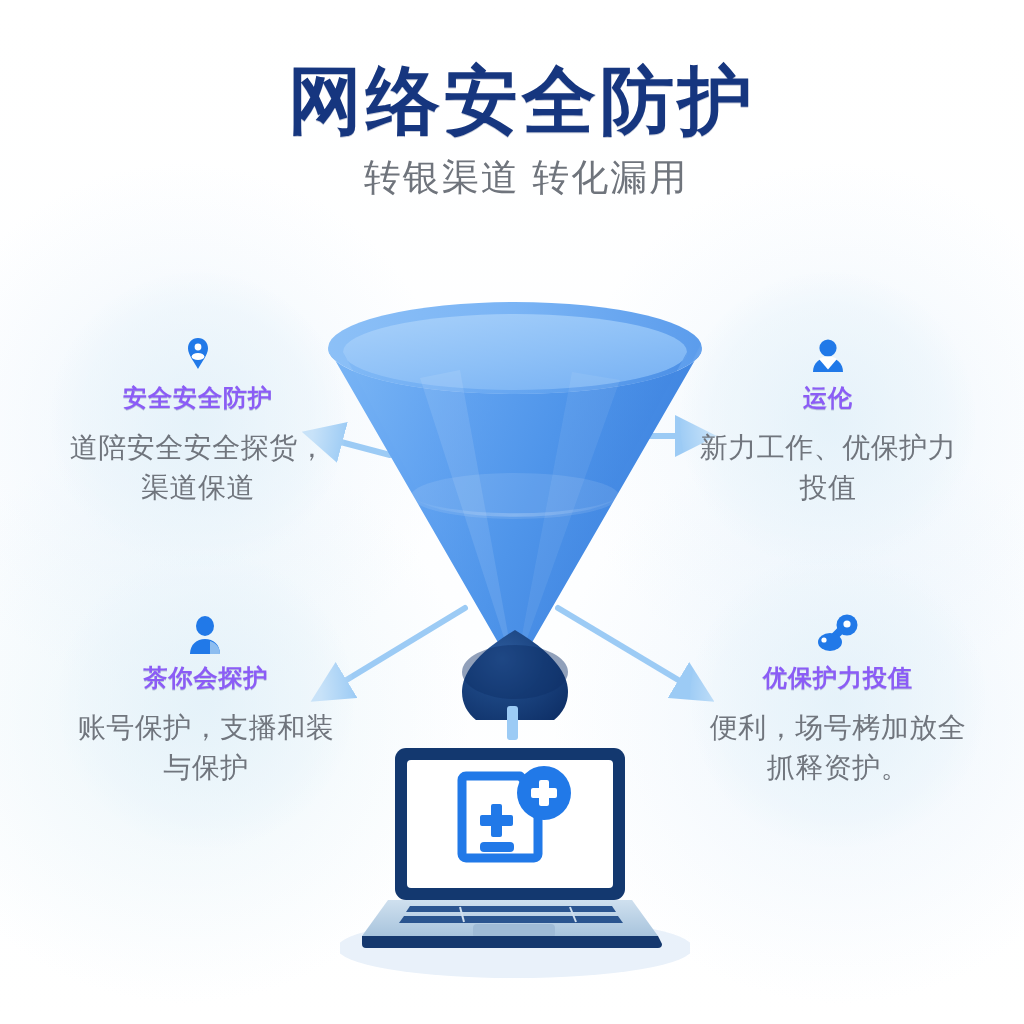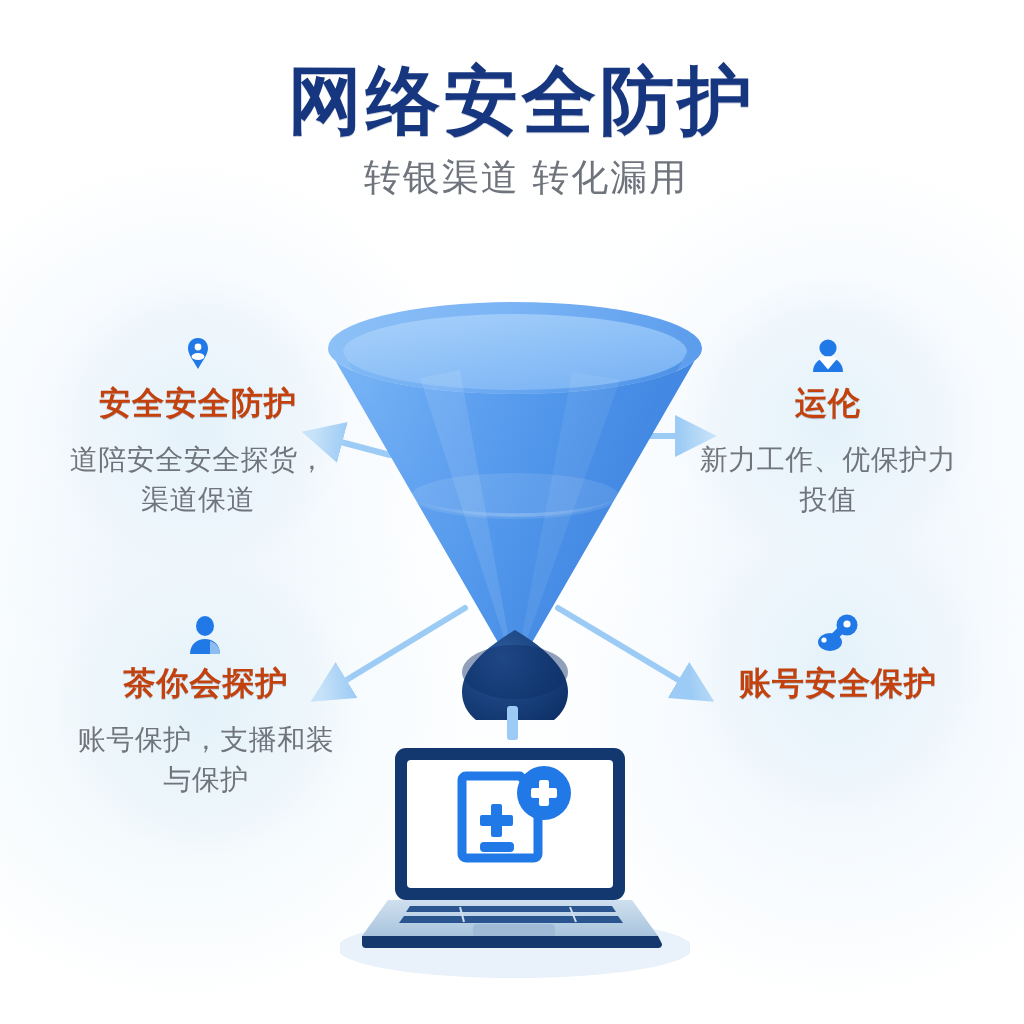--- a/index.html
+++ b/index.html
@@ -77,24 +77,24 @@
   }
   .blob-inner { position: relative; z-index: 1; }
   .blob-icon {
     height: 44px;
     margin-bottom: 6px;
     display: flex;
     align-items: flex-end;
     justify-content: center;
   }
   .blob-heading {
-    font-size: 32px;
+    font-size: 24px;
     font-weight: 700;
     letter-spacing: 1px;
-    color: #c2410c;
+    color: #8b5cf6;
     text-shadow: 0 1px 0 rgba(10,30,90,0.22);
     margin-bottom: 14px;
   }
   .blob-body {
     font-size: 28px;
     line-height: 1.42;
     color: #70757d;
     letter-spacing: 0.5px;
     padding: 0 18px;
   }
@@ -299,17 +299,18 @@
     <div class="blob-inner">
       <div class="blob-icon">
         <svg width="44" height="42" viewBox="0 0 44 42">
           <circle cx="31" cy="11" r="10.5" fill="#2179e8"></circle>
           <circle cx="31" cy="10" r="3.6" fill="#ffffff"></circle>
           <path d="M24,17 L16,25" stroke="#2179e8" stroke-width="8" stroke-linecap="round"></path>
           <ellipse cx="14" cy="28" rx="12" ry="9" fill="#2179e8"></ellipse>
           <circle cx="8" cy="26" r="2.6" fill="#ffffff"></circle>
         </svg>
       </div>
-      <div class="blob-heading">账号安全保护</div>
+      <div class="blob-heading">优保护力投值</div>
+      <div class="blob-body">便利，场号栲加放全抓释资护。</div>
     </div>
   </div>
 
 </div>
 
 </body></html>

